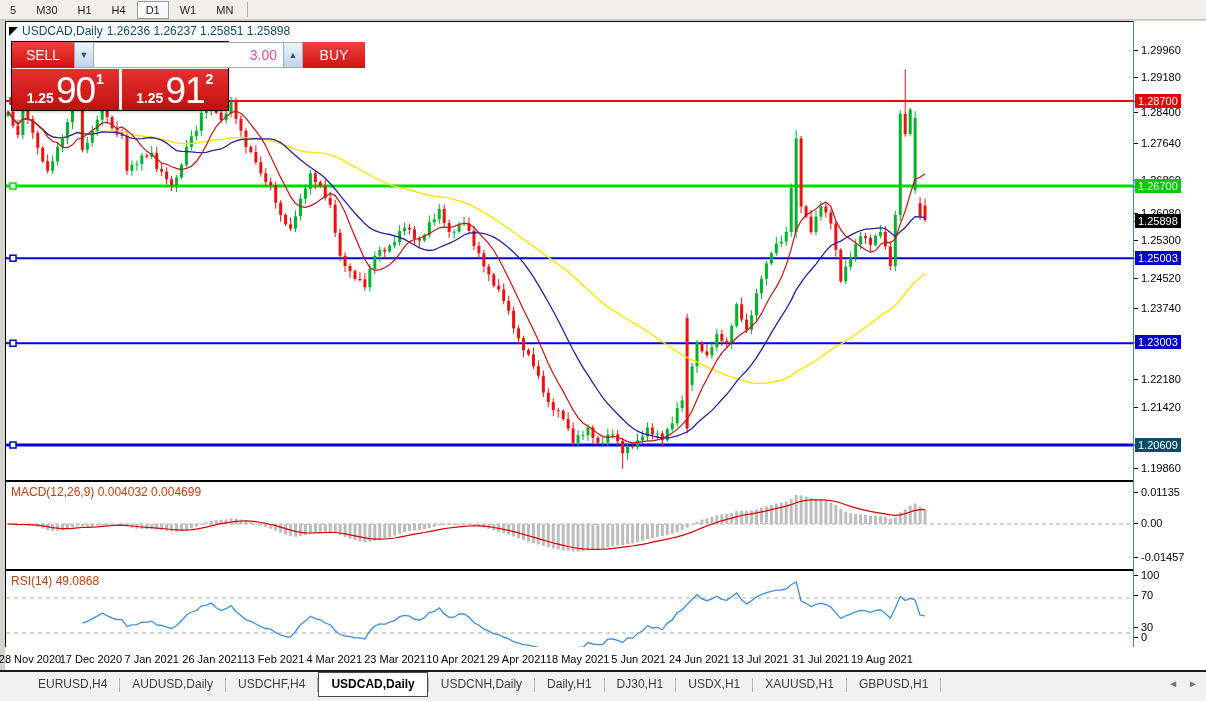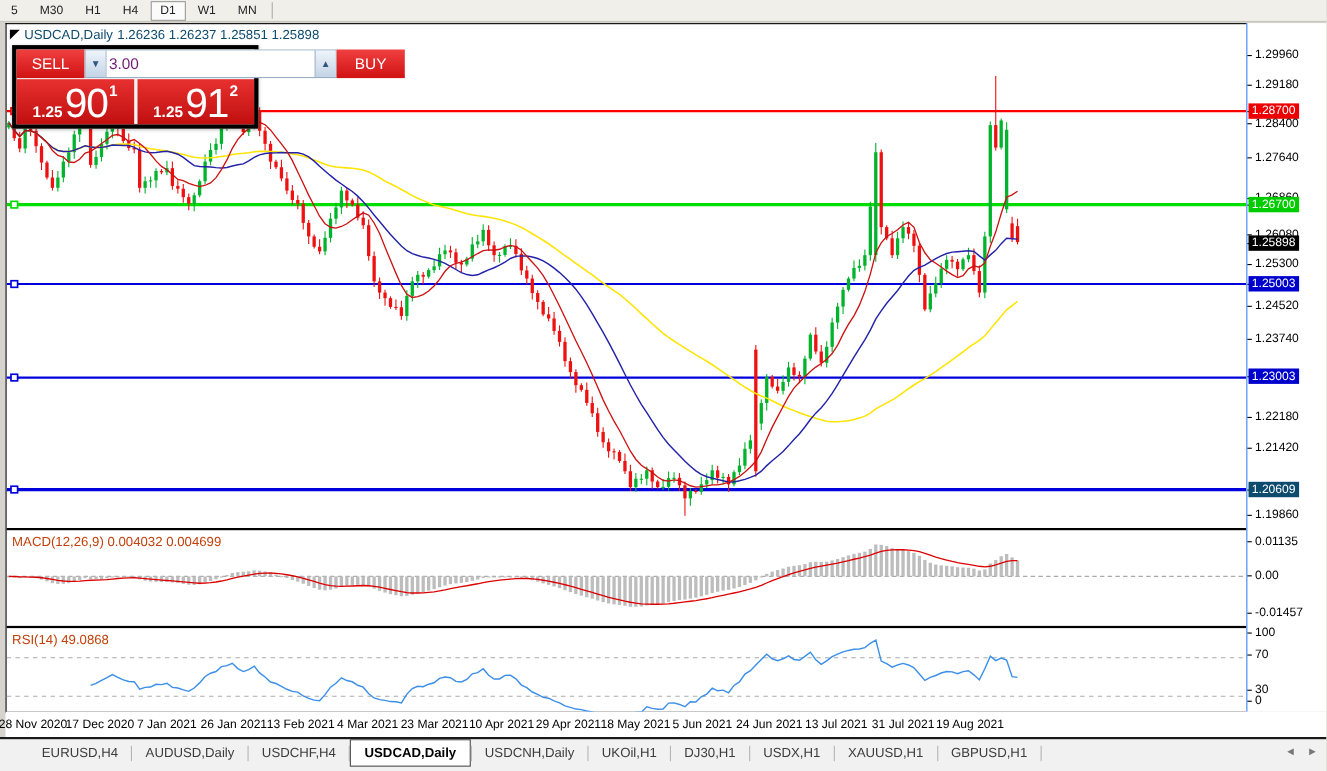--- a/index.html
+++ b/index.html
@@ -18,27 +18,27 @@
   #svg-main{top:0;}
   #svg-macd{top:458px;border-top:2px solid #000;}
   #svg-rsi{top:547px;border-top:2px solid #000;}
 
   .chart-title{position:absolute;left:3px;top:2px;font-size:12px;color:#0c4a6e;white-space:nowrap;}
   .chart-title span{margin-right:4px;}
   .ptr{display:inline-block;width:0;height:0;border-left:9px solid #000;border-bottom:9px solid transparent;margin-right:2px;vertical-align:middle;}
   .indic-label{position:absolute;left:5px;font-size:12px;color:#c2410c;white-space:nowrap;}
 
   
-  .trade-panel{position:absolute;left:5px;top:19px;width:216px;background:#f5f5f5;border:4px solid #000000;box-shadow:0 1px 3px rgba(0,0,0,.25);}
+  .trade-panel{position:absolute;left:5px;top:19px;width:216px;background:#f5f5f5;border:1px solid #000000;box-shadow:0 1px 3px rgba(0,0,0,.25);}
   .tp-row1{display:flex;height:26px;}
   .tp-btn{flex:0 0 62px;background:linear-gradient(#f04040,#d01212);color:#fff;font-size:14px;display:flex;align-items:center;justify-content:center;cursor:pointer;}
   .tp-spin{flex:1;display:flex;align-items:stretch;background:#fff;border:1px solid #9ab0c6;}
   .spin-btn{width:18px;background:linear-gradient(#eef4fb,#c3d4e6);border-right:1px solid #9ab0c6;color:#33567d;font-size:9px;display:flex;align-items:center;justify-content:center;cursor:pointer;}
   .spin-btn:last-child{border-right:none;border-left:1px solid #9ab0c6;}
-  .spin-input{flex:1;border:none;outline:none;font-size:14px;padding-right:6px;color:#701a75;font-family:"Liberation Sans",sans-serif;}
+  .spin-input{flex:1;border:none;outline:none;font-size:14px;text-align:right;padding-right:6px;color:#ec4899;font-family:"Liberation Sans",sans-serif;}
   .tp-row2{display:flex;gap:3px;margin-top:1px;}
   .tp-price{flex:1;height:39px;background:linear-gradient(#e83030,#c00f0f);color:#fff;display:flex;align-items:flex-end;justify-content:center;padding-bottom:2px;cursor:pointer;}
   .tp-small{font-size:14px;font-weight:bold;line-height:20px;margin-right:2px;}
   .tp-big{font-size:37px;line-height:34px;font-weight:400;letter-spacing:-1px;}
   .tp-sup{font-size:14px;font-weight:bold;align-self:flex-start;margin-top:2px;margin-left:1px;}
 
   
   .axis-col{position:absolute;left:1133px;top:21px;width:73px;height:626px;background:#fff;border-left:1px solid #3b82f6;}
   .ax-label{position:absolute;left:7px;font-size:11px;color:#000;white-space:nowrap;line-height:13px;}
   .ax-badge{position:absolute;left:1px;font-size:11px;color:#fff;line-height:14px;padding:0 3px;white-space:nowrap;}
@@ -763,21 +763,21 @@
       <div class="tab">EURUSD,H4</div>
       <div class="tab-sep"></div>
       <div class="tab">AUDUSD,Daily</div>
       <div class="tab-sep"></div>
       <div class="tab">USDCHF,H4</div>
       <div class="tab-sep"></div>
       <div class="tab active">USDCAD,Daily</div>
       <div class="tab-sep"></div>
       <div class="tab">USDCNH,Daily</div>
       <div class="tab-sep"></div>
-      <div class="tab">UKOil,H1</div>
+      <div class="tab">Daily,H1</div>
       <div class="tab-sep"></div>
       <div class="tab">DJ30,H1</div>
       <div class="tab-sep"></div>
       <div class="tab">USDX,H1</div>
       <div class="tab-sep"></div>
       <div class="tab">XAUUSD,H1</div>
       <div class="tab-sep"></div>
       <div class="tab">GBPUSD,H1</div>
       <div class="tab-sep"></div>
       <div class="tab-arrows">

